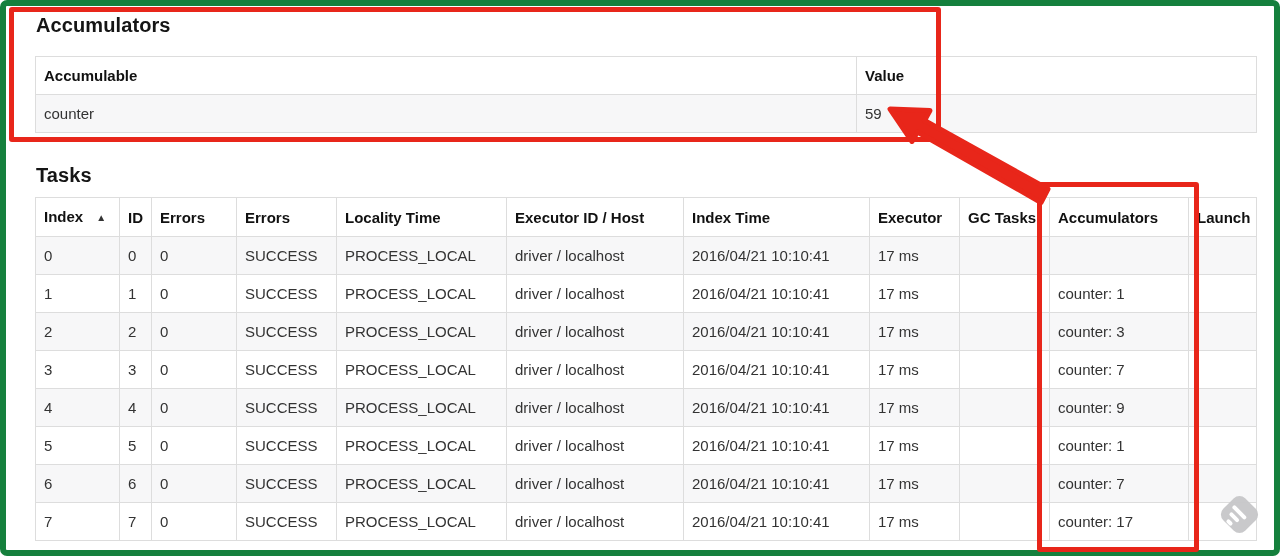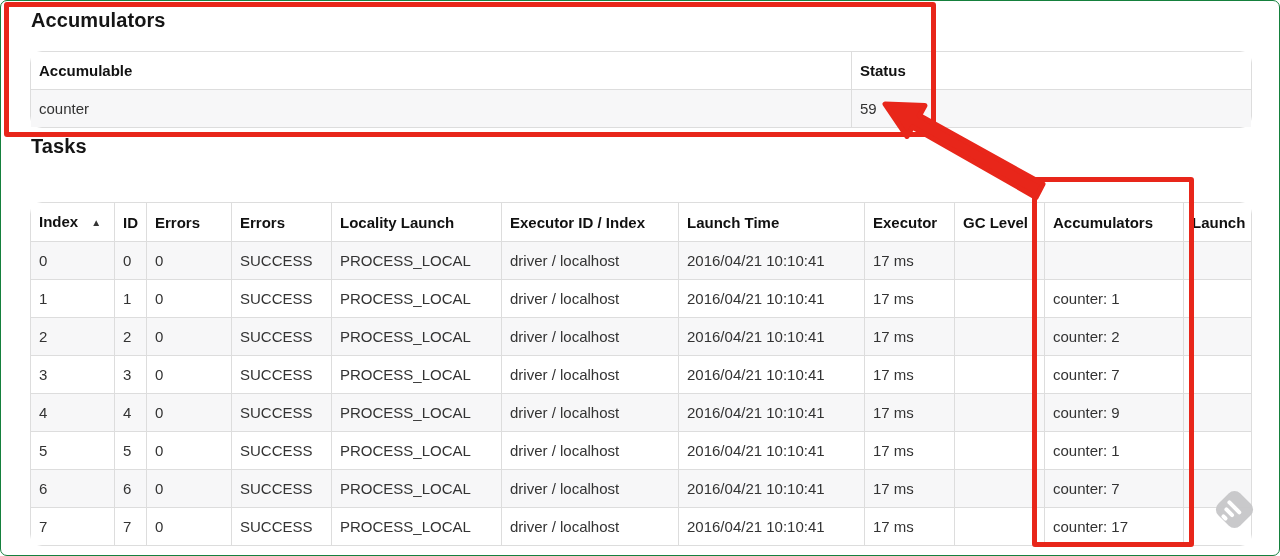--- a/index.html
+++ b/index.html
@@ -7,50 +7,50 @@
     margin: 0; padding: 0;
     width: 1280px; height: 556px;
     background: #ffffff;
     font-family: "Liberation Sans", "DejaVu Sans", sans-serif;
     overflow: hidden;
   }
   .frame {
     position: absolute; inset: 0;
     width: 1280px; height: 556px;
     background: #ffffff;
-    border: 1px solid #15803d;
+    border: 6px solid #15803d;
     border-radius: 7px;
   }
   .section-title {
     position: absolute;
     left: 30px;
     margin: 0;
     font-size: 20px;
     font-weight: bold;
     color: #151515;
     letter-spacing: 0.1px;
   }
   #acc-title   { top: 8px; }
-  #tasks-title { top: 134px; }
+  #tasks-title { top: 158px; }
 
   table.ui-tbl {
     position: absolute;
     left: 29px;
     border-collapse: separate;
     border-spacing: 0;
     table-layout: fixed;
     width: 1221px;
     background: #fff;
     border: 1px solid #ddd;
-    border-radius: 12px;
+    border-radius: 0;
     font-size: 15px;
     color: #333;
   }
   #acc-table   { top: 50px; }
-  #tasks-table { top: 201px; }
+  #tasks-table { top: 191px; }
 
   .ui-tbl th, .ui-tbl td {
     padding: 8px;
     line-height: 21px;
     text-align: left;
     border-left: 1px solid #ddd;
     border-top: 1px solid #ddd;
     white-space: nowrap;
     overflow: hidden;
     font-weight: normal;
@@ -118,21 +118,21 @@
   <h4 class="section-title" id="acc-title">Accumulators</h4>
 
   <table class="ui-tbl" id="acc-table">
       <colgroup>
         <col style="width: 820px;">
         <col style="width: 400px;">
       </colgroup>
       <thead>
         <tr>
           <th>Accumulable</th>
-          <th>Status</th>
+          <th>Value</th>
         </tr>
       </thead>
       <tbody>
         <tr>
           <td>counter</td>
           <td>59</td>
         </tr>
       </tbody>
     </table>
 
@@ -151,25 +151,25 @@
         <col style="width: 90px;">
         <col style="width: 139px;">
         <col style="width: 68px;">
       </colgroup>
       <thead>
         <tr>
           <th>Index<span class="sort-icon">▲</span></th>
           <th>ID</th>
           <th>Errors</th>
           <th>Errors</th>
-          <th>Locality Launch</th>
-          <th>Executor ID / Index</th>
-          <th>Launch Time</th>
+          <th>Locality Time</th>
+          <th>Executor ID / Host</th>
+          <th>Index Time</th>
           <th>Executor</th>
-          <th>GC Level</th>
+          <th>GC Tasks</th>
           <th>Accumulators</th>
           <th>Launch</th>
         </tr>
       </thead>
       <tbody>
         <tr>
           <td>0</td>
           <td>0</td>
           <td>0</td>
           <td>SUCCESS</td>
@@ -197,21 +197,21 @@
         <tr>
           <td>2</td>
           <td>2</td>
           <td>0</td>
           <td>SUCCESS</td>
           <td>PROCESS_LOCAL</td>
           <td>driver / localhost</td>
           <td>2016/04/21 10:10:41</td>
           <td>17 ms</td>
           <td></td>
-          <td>counter: 2</td>
+          <td>counter: 3</td>
           <td></td>
         </tr>
         <tr>
           <td>3</td>
           <td>3</td>
           <td>0</td>
           <td>SUCCESS</td>
           <td>PROCESS_LOCAL</td>
           <td>driver / localhost</td>
           <td>2016/04/21 10:10:41</td>

